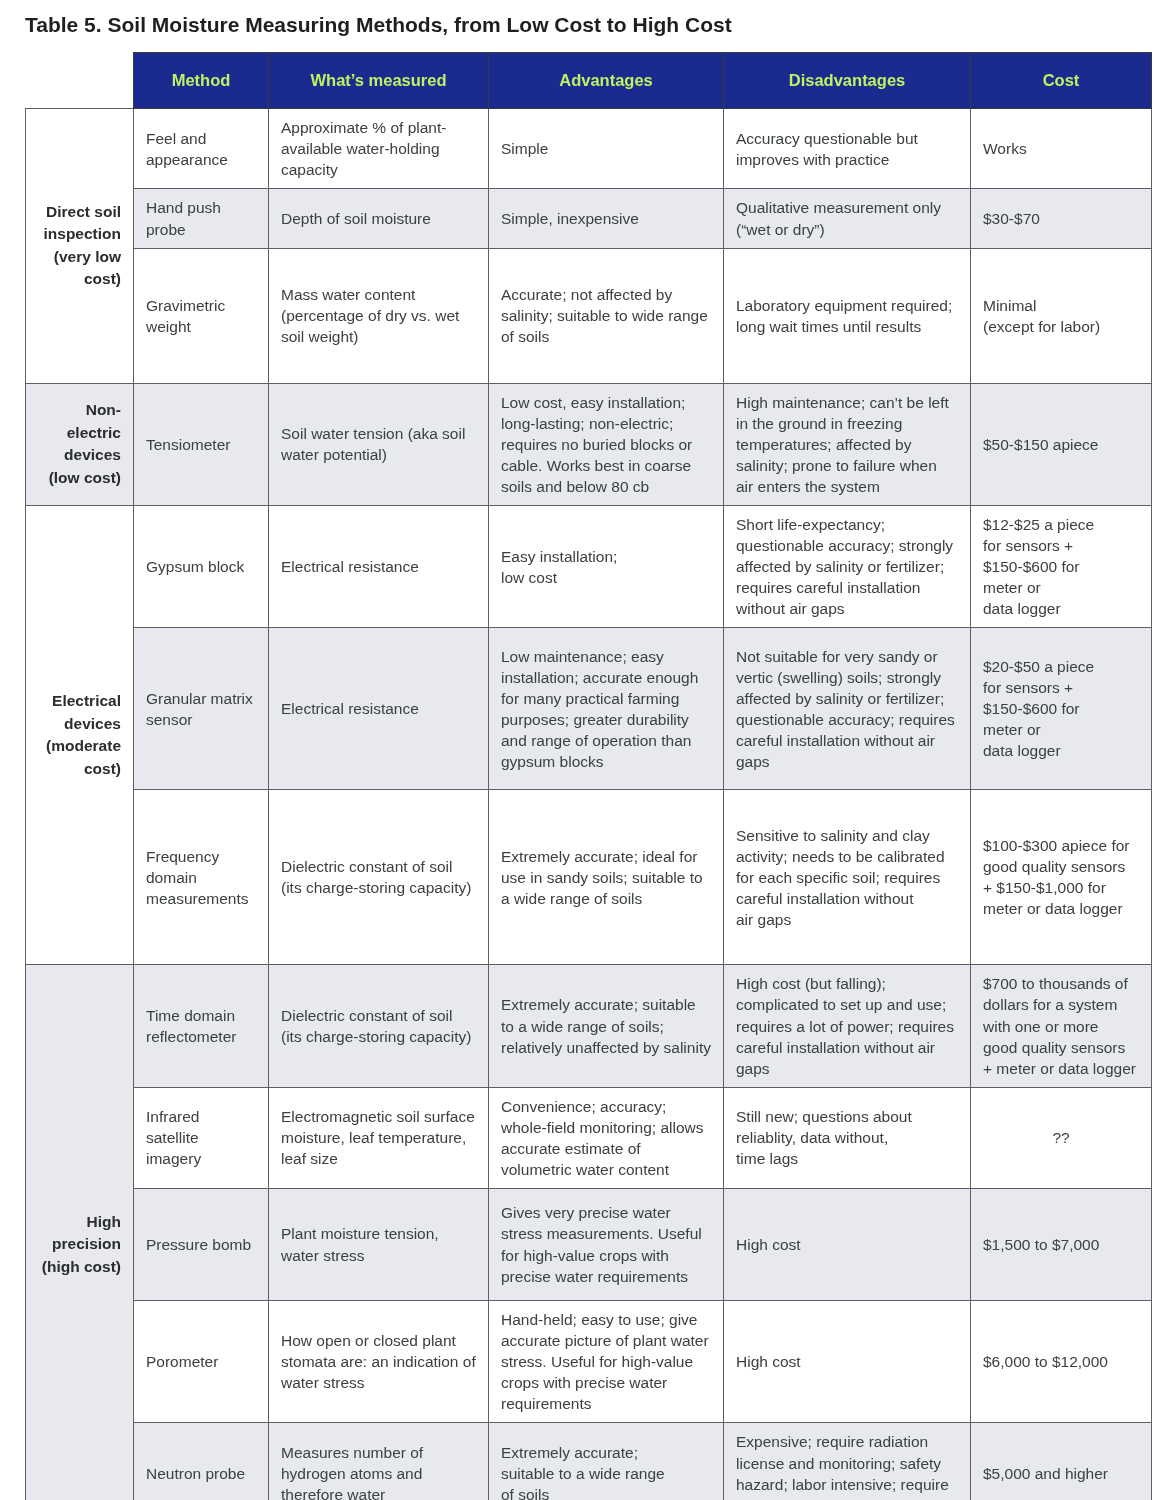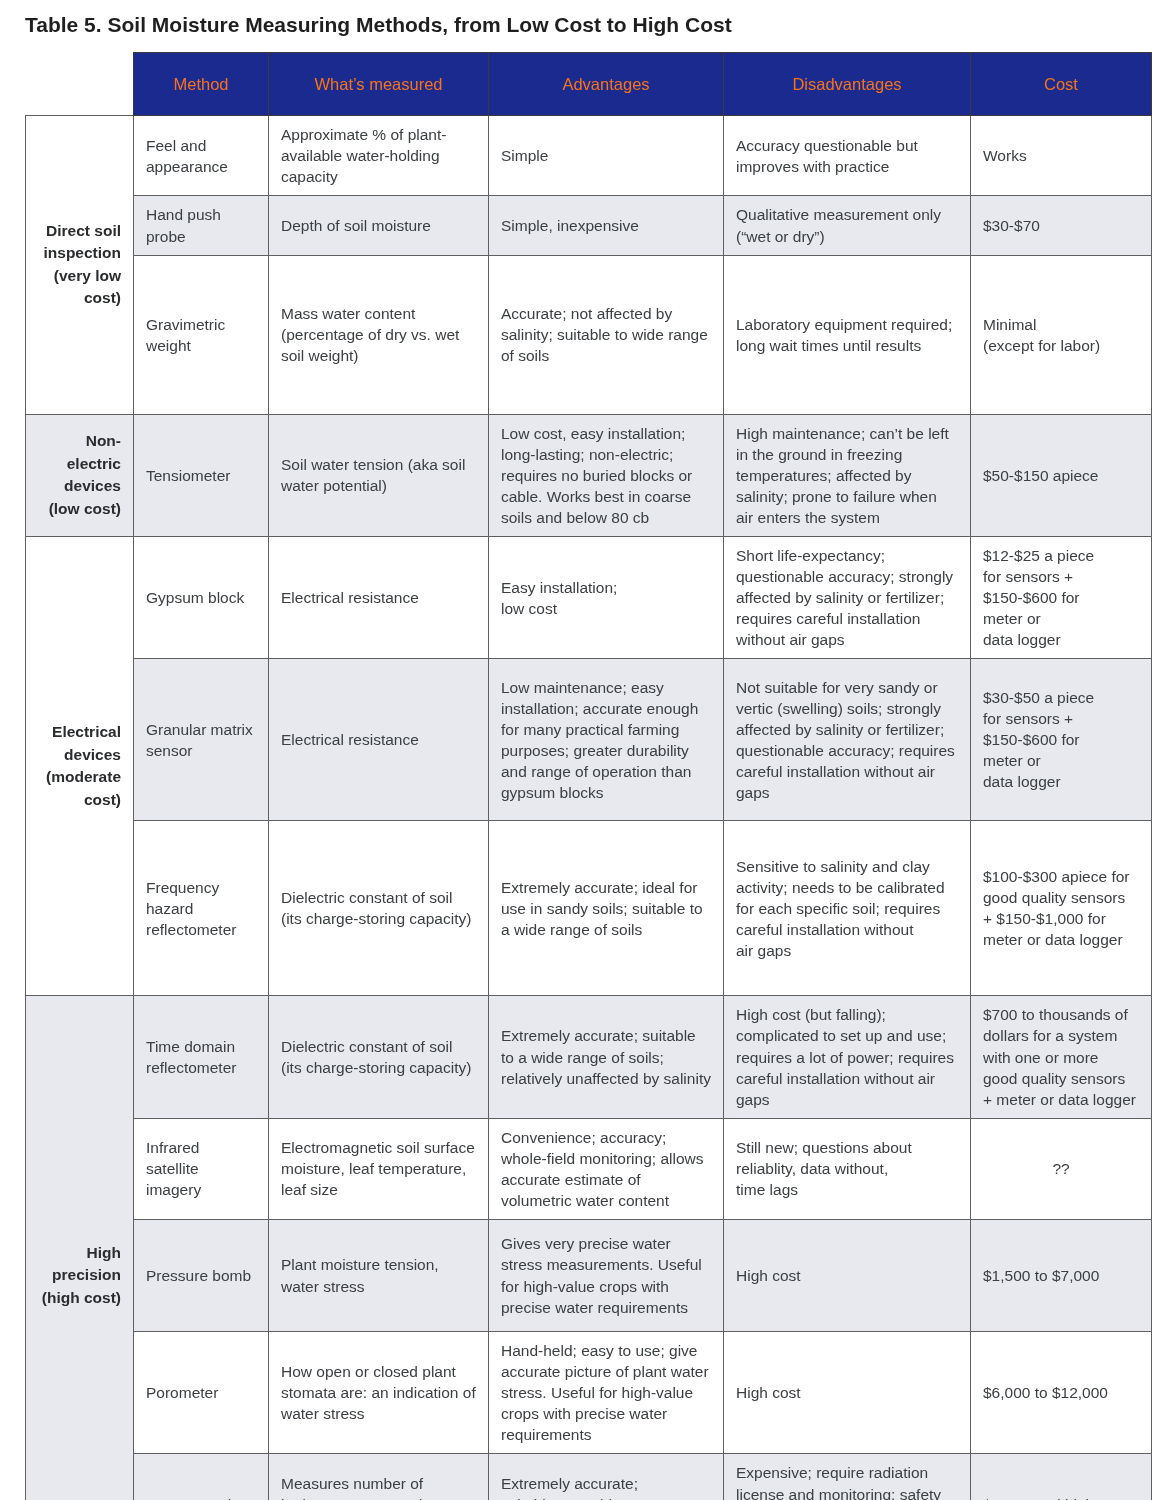--- a/index.html
+++ b/index.html
@@ -26,25 +26,25 @@
     text-align:left;
     padding:8px 12px;
     font-size:15.5px;
     line-height:1.36;
     white-space:pre-line;
     overflow:hidden;
     box-sizing:border-box;
   }
   thead th{
     background:var(--header-bg);
-    color:#f97316;
-    font-weight:normal;
+    color:#bef264;
+    font-weight:bold;
     text-align:center;
     font-size:16.5px;
-    height:63px;
+    height:56px;
     border-color:#3a3a3a;
     white-space:normal;
   }
   th.corner{border:none;background:transparent;}
   tbody tr.stripe{background:var(--stripe);}
   td.group{font-weight:bold;color:#2a2c2e;line-height:1.45;text-align:right;}
   td.center{text-align:center;}
 </style>
 </head>
 <body>
@@ -80,21 +80,21 @@
           <td>Accuracy questionable but improves with practice</td>
           <td>Works</td>
         </tr>
         <tr class="stripe" style="height: 50px;">
           <td>Hand push probe</td>
           <td>Depth of soil moisture</td>
           <td>Simple, inexpensive</td>
           <td>Qualitative measurement only (“wet or dry”)</td>
           <td>$30-$70</td>
         </tr>
-        <tr style="height: 159px;">
+        <tr style="height: 135px;">
           <td>Gravimetric weight</td>
           <td>Mass water content (percentage of dry vs. wet soil weight)</td>
           <td>Accurate; not affected by salinity; suitable to wide range of soils</td>
           <td>Laboratory equipment required; long wait times until results</td>
           <td>Minimal
 (except for labor)</td>
         </tr>
         <tr class="stripe" style="height: 119px;">
           <td rowspan="1" class="group">Non-electric devices (low cost)</td>
           <td>Tensiometer</td>
@@ -114,28 +114,28 @@
 for sensors +
 $150-$600 for
 meter or
 data logger</td>
         </tr>
         <tr class="stripe" style="height: 162px;">
           <td>Granular matrix sensor</td>
           <td>Electrical resistance</td>
           <td>Low maintenance; easy installation; accurate enough for many practical farming purposes; greater durability and range of operation than gypsum blocks</td>
           <td>Not suitable for very sandy or vertic (swelling) soils; strongly affected by salinity or fertilizer; questionable accuracy; requires careful installation without air gaps</td>
-          <td>$30-$50 a piece
+          <td>$20-$50 a piece
 for sensors +
 $150-$600 for
 meter or
 data logger</td>
         </tr>
         <tr style="height: 175px;">
-          <td>Frequency hazard reflectometer</td>
+          <td>Frequency domain measurements</td>
           <td>Dielectric constant of soil (its charge-storing capacity)</td>
           <td>Extremely accurate; ideal for use in sandy soils; suitable to a wide range of soils</td>
           <td>Sensitive to salinity and clay activity; needs to be calibrated for each specific soil; requires careful installation without
 air gaps</td>
           <td>$100-$300 apiece for
 good quality sensors
 + $150-$1,000 for
 meter or data logger</td>
         </tr>
         <tr class="stripe" style="height: 117px;">

